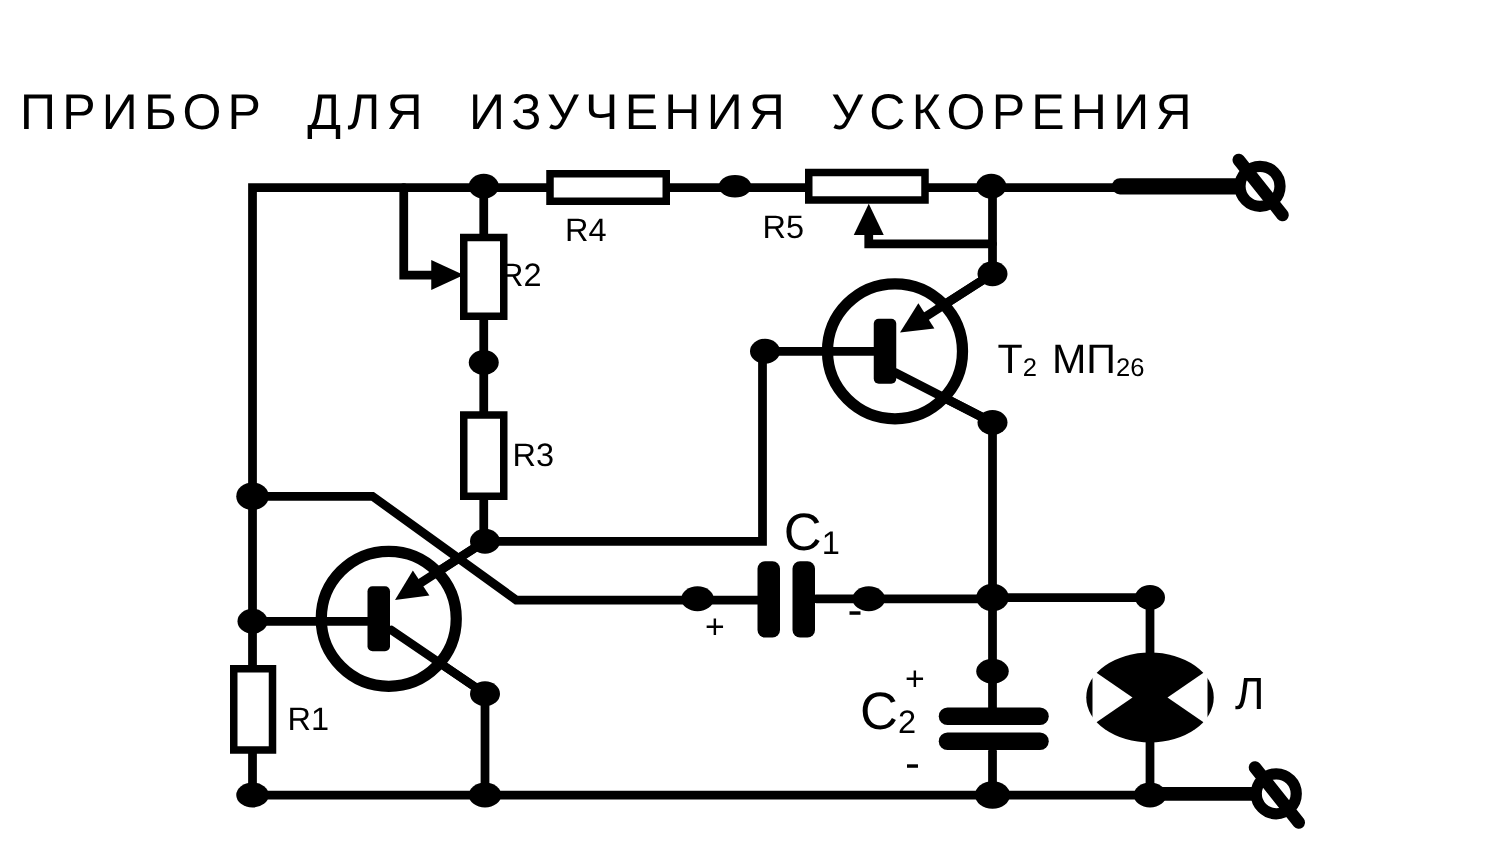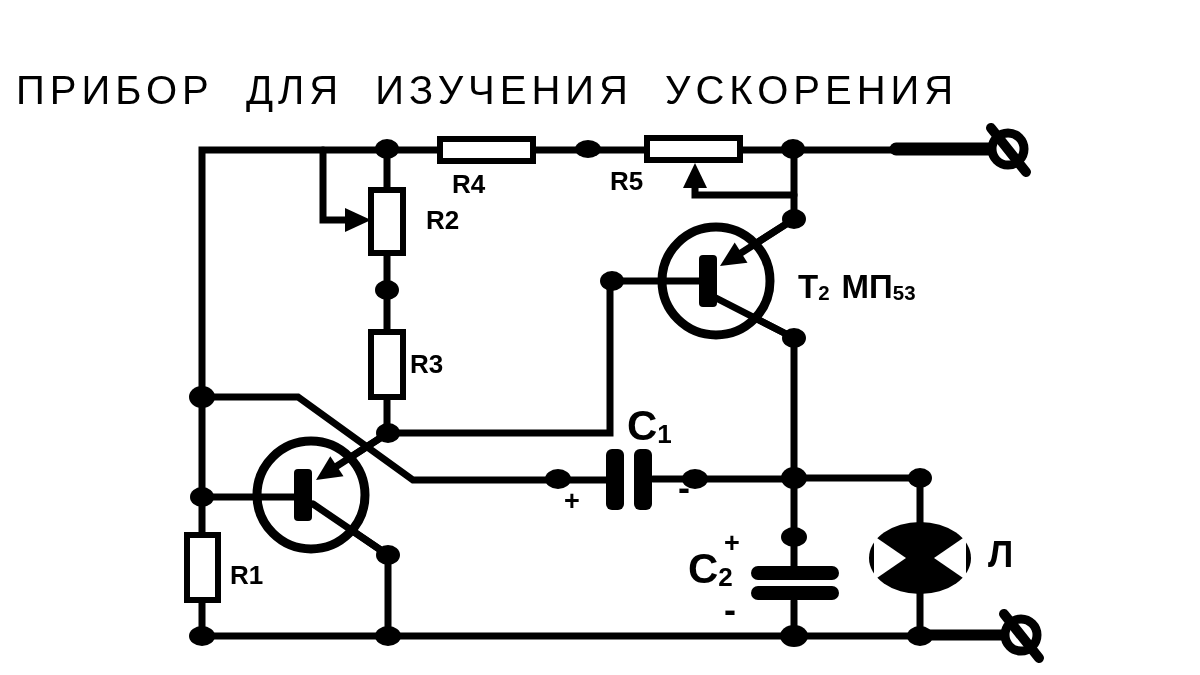--- a/index.html
+++ b/index.html
@@ -5,21 +5,21 @@
   html,body{margin:0;padding:0;background:#ffffff;}
   .canvas{
     position:relative;width:1200px;height:675px;background:#ffffff;overflow:hidden;
     font-family:"Liberation Sans", sans-serif;color:#000;
   }
   .title{
     position:absolute;left:16px;top:20px;font-size:40px;font-weight:normal;
     letter-spacing:5px;word-spacing:16px;white-space:nowrap;color:#000;margin-top:48px;
   }
   svg{position:absolute;left:0;top:0;}
-  .lbl{position:absolute;font-weight:bold;color:#000;line-height:1;white-space:nowrap;}
+  .lbl{position:absolute;font-weight:normal;color:#000;line-height:1;white-space:nowrap;}
   .r-lbl{font-size:26px;}
   .t-lbl{font-size:33px;}
   .c-lbl{font-size:42px;}
   .lamp-lbl{font-size:36px;}
   .sign{font-size:27px;}
   .sign-big{font-size:36px;}
   .sub{font-size:0.62em;vertical-align:-0.12em;}
   .mgap{margin-left:12px;}
 </style>
 </head>
@@ -144,26 +144,26 @@
       <ellipse cx="920" cy="478" rx="12" ry="10"></ellipse>
       <ellipse cx="202" cy="636" rx="13" ry="10"></ellipse>
       <ellipse cx="388" cy="636" rx="13" ry="10"></ellipse>
       <ellipse cx="794" cy="636" rx="14" ry="11"></ellipse>
       <ellipse cx="920" cy="636" rx="13" ry="10"></ellipse>
     </g>
   </svg>
 
   <div class="lbl r-lbl" style="left:452px;top:171px;">R4</div>
   <div class="lbl r-lbl" style="left:610px;top:168px;">R5</div>
-  <div class="lbl r-lbl" style="left:426px;top:207px;">R2</div>
+  <div class="lbl r-lbl" style="left:400px;top:207px;">R2</div>
   <div class="lbl r-lbl" style="left:410px;top:351px;">R3</div>
   <div class="lbl r-lbl" style="left:230px;top:562px;">R1</div>
 
   <div class="lbl t-lbl" style="left:798px;top:270px;">
-    <span>Т</span><span class="sub">2</span><span class="mgap">МП</span><span class="sub">53</span>
+    <span>Т</span><span class="sub">2</span><span class="mgap">МП</span><span class="sub">26</span>
   </div>
 
 
   <div class="lbl c-lbl" style="left:627px;top:405px;">
     <span>С</span><span class="sub">1</span>
   </div>
   <div class="lbl sign" style="left:564px;top:488px;">+</div>
   <div class="lbl sign-big" style="left:678px;top:470px;">-</div>
 
   <div class="lbl c-lbl" style="left:688px;top:548px;">

